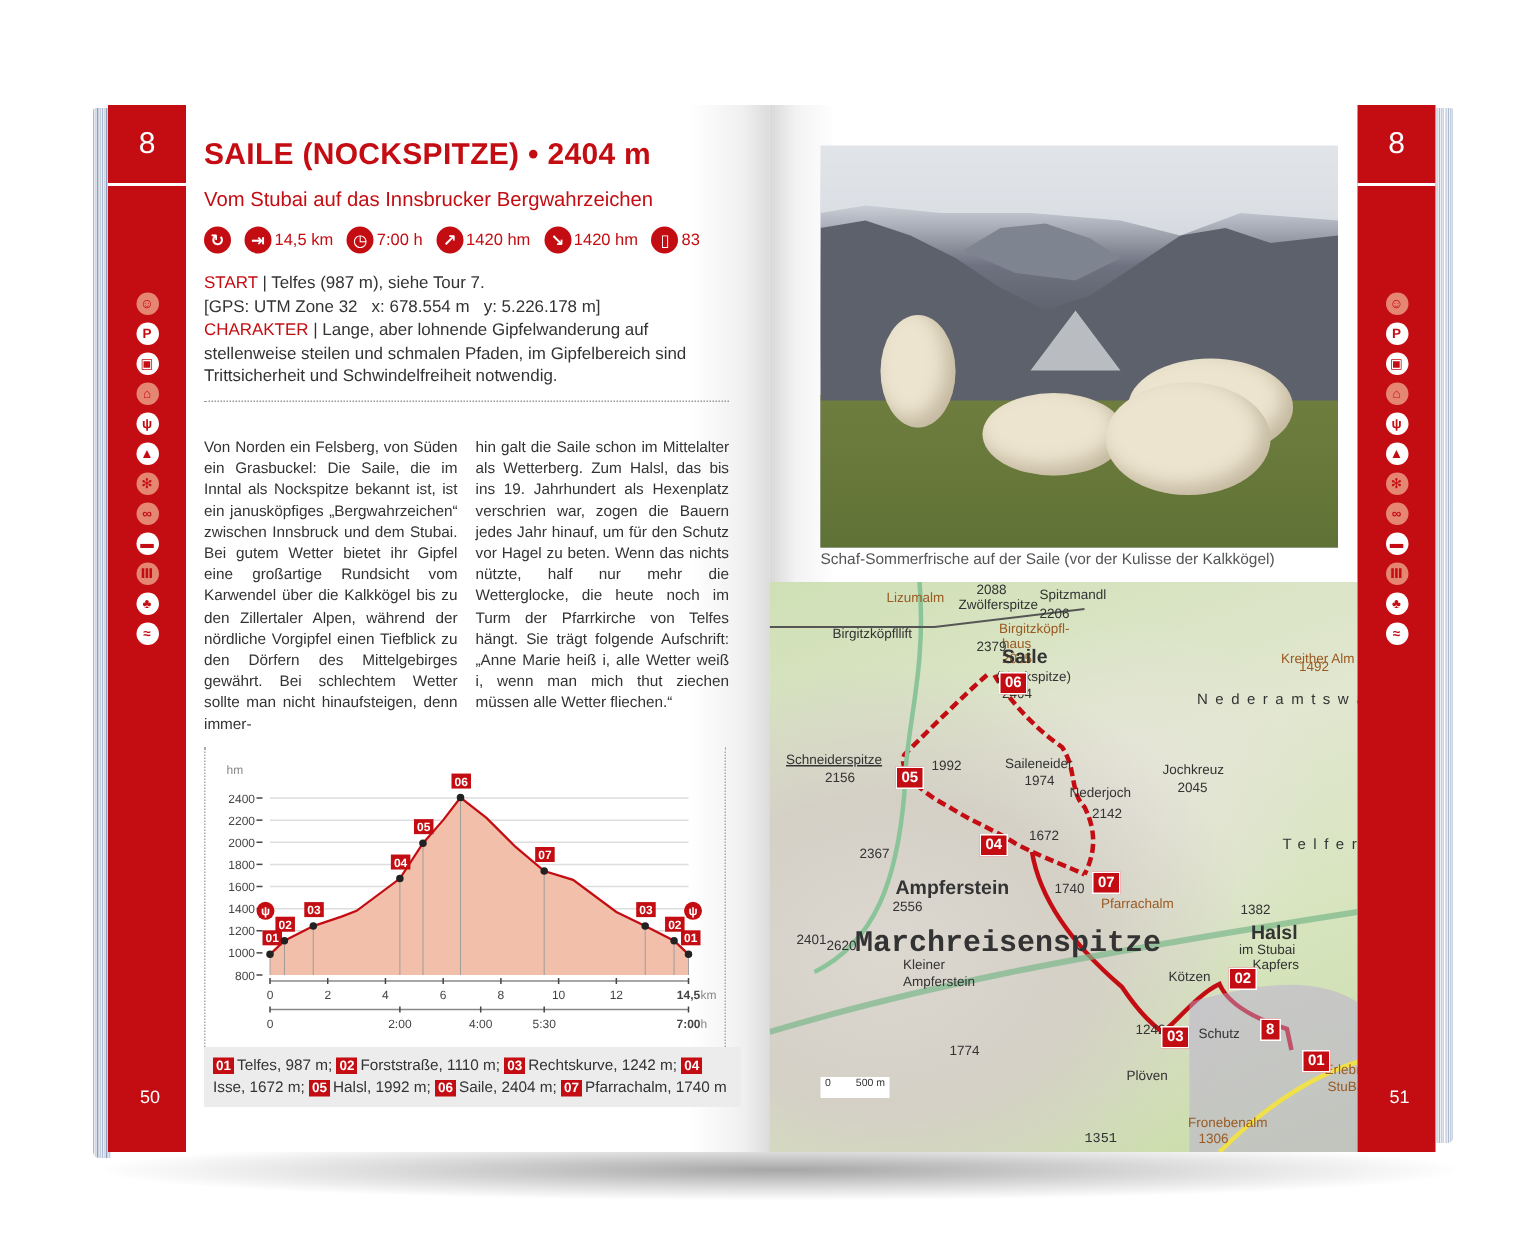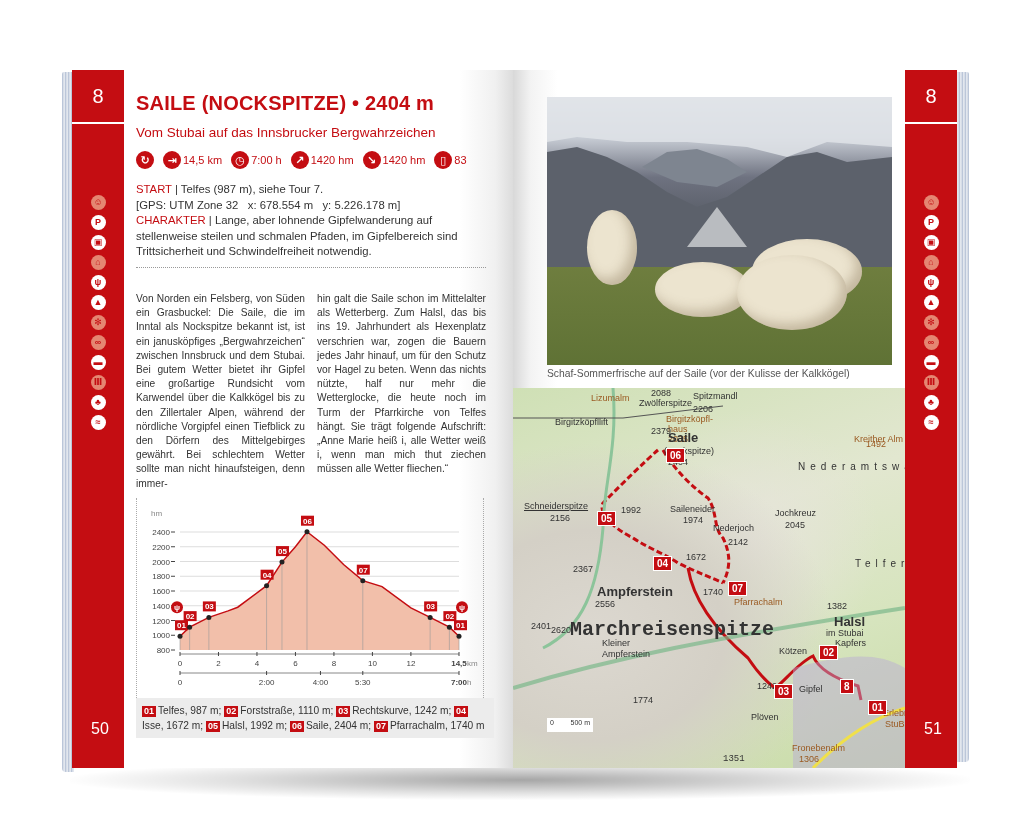--- a/index.html
+++ b/index.html
@@ -43,21 +43,21 @@
   .icon-stack { position: absolute; top: 125px; left: 0; width: 52px;
     display: flex; flex-direction: column; align-items: center; gap: 5px; }
   .side-icon {
     width: 15px; height: 15px; border-radius: 50%;
     display: flex; align-items: center; justify-content: center;
     font-size: 9px; font-weight: bold; line-height: 1;
   }
   .side-icon.on { background: #ffffff; color: #c40d12; }
   .side-icon.off { background: #e58672; color: #c40d12; }
   .page-number {
-    position: absolute; bottom: 30px; width: 56px; text-align: center; font-size: 16px;
+    position: absolute; bottom: 30px; width: 56px; text-align: center; font-size: 12px;
   }
 
   
   .content { position: absolute; left: 64px; top: 0; width: 350px; }
   .title { margin-top: 22px; color: #c40d12; font-weight: bold; font-size: 20px; letter-spacing: 0.2px; }
   .subtitle { margin-top: 10px; color: #c40d12; font-size: 13.5px; }
   .stats { margin-top: 11px; display: flex; align-items: center; gap: 9px; color: #c40d12; font-size: 11px; }
   .stat { display: flex; align-items: center; gap: 2px; }
   .stat-icon { width: 18px; height: 18px; border-radius: 50%; background: #c40d12; color: #fff;
     display: flex; align-items: center; justify-content: center; font-size: 11px; font-weight: bold; }
@@ -350,21 +350,21 @@
       <div class="map-label " style="left: 38px; top: 237px;">2620</div>
       <div class="map-label huge" style="left: 57px; top: 230px;">Marchreisenspitze</div>
       <div class="map-label " style="left: 89px; top: 250px;">Kleiner</div>
       <div class="map-label " style="left: 89px; top: 261px;">Ampferstein</div>
       <div class="map-label " style="left: 314px; top: 213px;">1382</div>
       <div class="map-label big" style="left: 321px; top: 226px;">Halsl</div>
       <div class="map-label " style="left: 313px; top: 240px;">im Stubai</div>
       <div class="map-label " style="left: 322px; top: 250px;">Kapfers</div>
       <div class="map-label " style="left: 238px; top: 258px; margin-left: 28px;">Kötzen</div>
       <div class="map-label " style="left: 244px; top: 293px;">1242</div>
-      <div class="map-label " style="left: 286px; top: 296px;">Gipfel</div>
+      <div class="map-label " style="left: 286px; top: 296px;">Schutz</div>
       <div class="map-label " style="left: 120px; top: 307px;">1774</div>
       <div class="map-label " style="left: 238px; top: 324px;">Plöven</div>
       <div class="map-label brown" style="left: 322px; top: 320px;">Erlebnisbad</div>
       <div class="map-label brown" style="left: 324px; top: 331px;">StuBay</div>
       <div class="map-label brown" style="left: 231px; top: 355px;">Fronebenalm</div>
       <div class="map-label brown" style="left: 238px; top: 366px;">1306</div>
       <div class="map-label " style="left: 210px; top: 366px; font-family: Liberation Mono, monospace;">1351</div>
       <div class="map-label spaced" style="left: 342px; top: 170px;">Telfer Berg</div>
       <div class="map-wp" style="left: 153px; top: 60px;">06</div>
       <div class="map-wp" style="left: 84px; top: 123px;">05</div>

